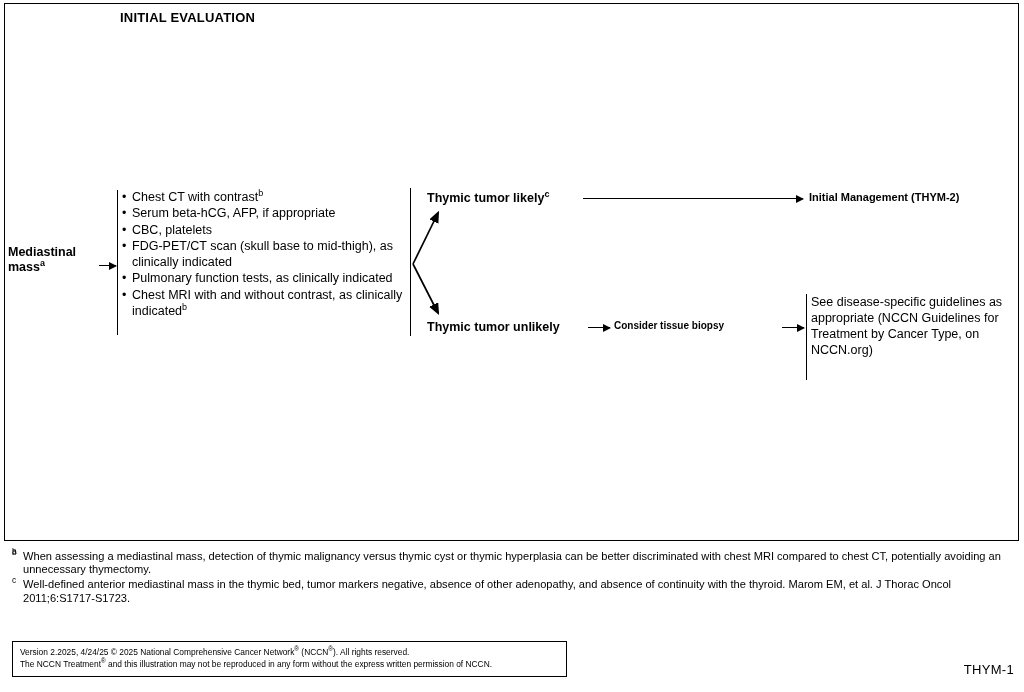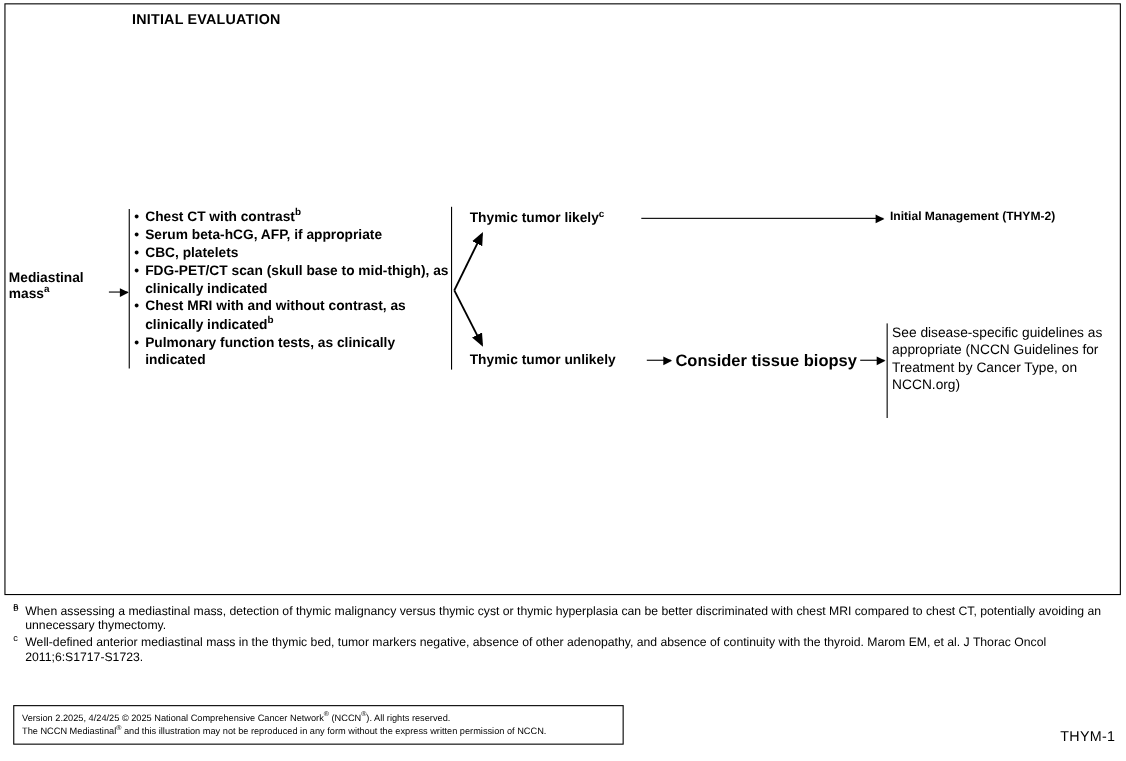--- a/index.html
+++ b/index.html
@@ -81,21 +81,21 @@
     width: 0;
     height: 145px;
     border-left: 1.8px solid #000000;
   }
   #workup-list {
     position: absolute;
     left: 122px;
     top: 189px;
     width: 290px;
     font-size: 12.5px;
-    font-weight: bold;
+    font-weight: normal;
     line-height: 1.30;
   }
   #workup-list .li {
     position: relative;
     padding-left: 10px;
     margin-bottom: 0px;
   }
   #workup-list .li::before {
     content: "\2022";
     position: absolute;
@@ -138,21 +138,21 @@
     left: 809px;
     top: 191px;
     font-size: 11px;
     font-weight: bold;
     white-space: nowrap;
   }
   #node-consider-biopsy {
     position: absolute;
     left: 614px;
     top: 320px;
-    font-size: 15px;
+    font-size: 10px;
     font-weight: bold;
     white-space: nowrap;
   }
   #disease-bracket {
     position: absolute;
     left: 806px;
     top: 294px;
     width: 0;
     height: 86px;
     border-left: 1.8px solid #000000;
@@ -231,22 +231,22 @@
 </div>
 
 <div class="h-arrow" style="left:99px; top:265px; width:17px;"></div>
 
 <div id="workup-bracket"></div>
 <div id="workup-list">
   <div class="li"><span>Chest CT with contrast</span><span class="sup">b</span></div>
   <div class="li"><span>Serum beta-hCG, AFP, if appropriate</span><span class="sup"></span></div>
   <div class="li"><span>CBC, platelets</span><span class="sup"></span></div>
   <div class="li"><span>FDG-PET/CT scan (skull base to mid-thigh), as clinically indicated</span><span class="sup"></span></div>
+  <div class="li"><span>Pulmonary function tests, as clinically indicated</span><span class="sup"></span></div>
   <div class="li"><span>Chest MRI with and without contrast, as clinically indicated</span><span class="sup">b</span></div>
-  <div class="li"><span>Pulmonary function tests, as clinically indicated</span><span class="sup"></span></div>
 </div>
 
 <div id="branch-bracket"></div>
 
 <svg id="branch-arrows" viewBox="0 0 44 135">
   <defs>
     <marker id="arrowhead" markerWidth="7" markerHeight="7" refX="5.6" refY="3" orient="auto">
       <polygon points="0 0, 7 3, 0 6" fill="#000000"></polygon>
     </marker>
   </defs>
@@ -280,16 +280,16 @@
     <span>When assessing a mediastinal mass, detection of thymic malignancy versus thymic cyst or thymic hyperplasia can be better discriminated with chest MRI compared to chest CT, potentially avoiding an unnecessary thymectomy.</span>
   </div>
   <div class="fn">
     <span class="marker">c</span>
     <span>Well-defined anterior mediastinal mass in the thymic bed, tumor markers negative, absence of other adenopathy, and absence of continuity with the thyroid. Marom EM, et al. J Thorac Oncol 2011;6:S1717-S1723.</span>
   </div>
 </div>
 
 <div id="copyright-box">
   <div><span>Version 2.2025, 4/24/25 © 2025 National Comprehensive Cancer Network</span><sup class="reg">®</sup><span> (NCCN</span><sup class="reg">®</sup><span>). All rights reserved.</span></div>
-  <div><span>The NCCN Mediastinal</span><sup class="reg">®</sup><span> and this illustration may not be reproduced in any form without the express written permission of NCCN.</span></div>
+  <div><span>The NCCN Treatment</span><sup class="reg">®</sup><span> and this illustration may not be reproduced in any form without the express written permission of NCCN.</span></div>
 </div>
 
 <div id="page-code">THYM-1</div>
 
 </body></html>

